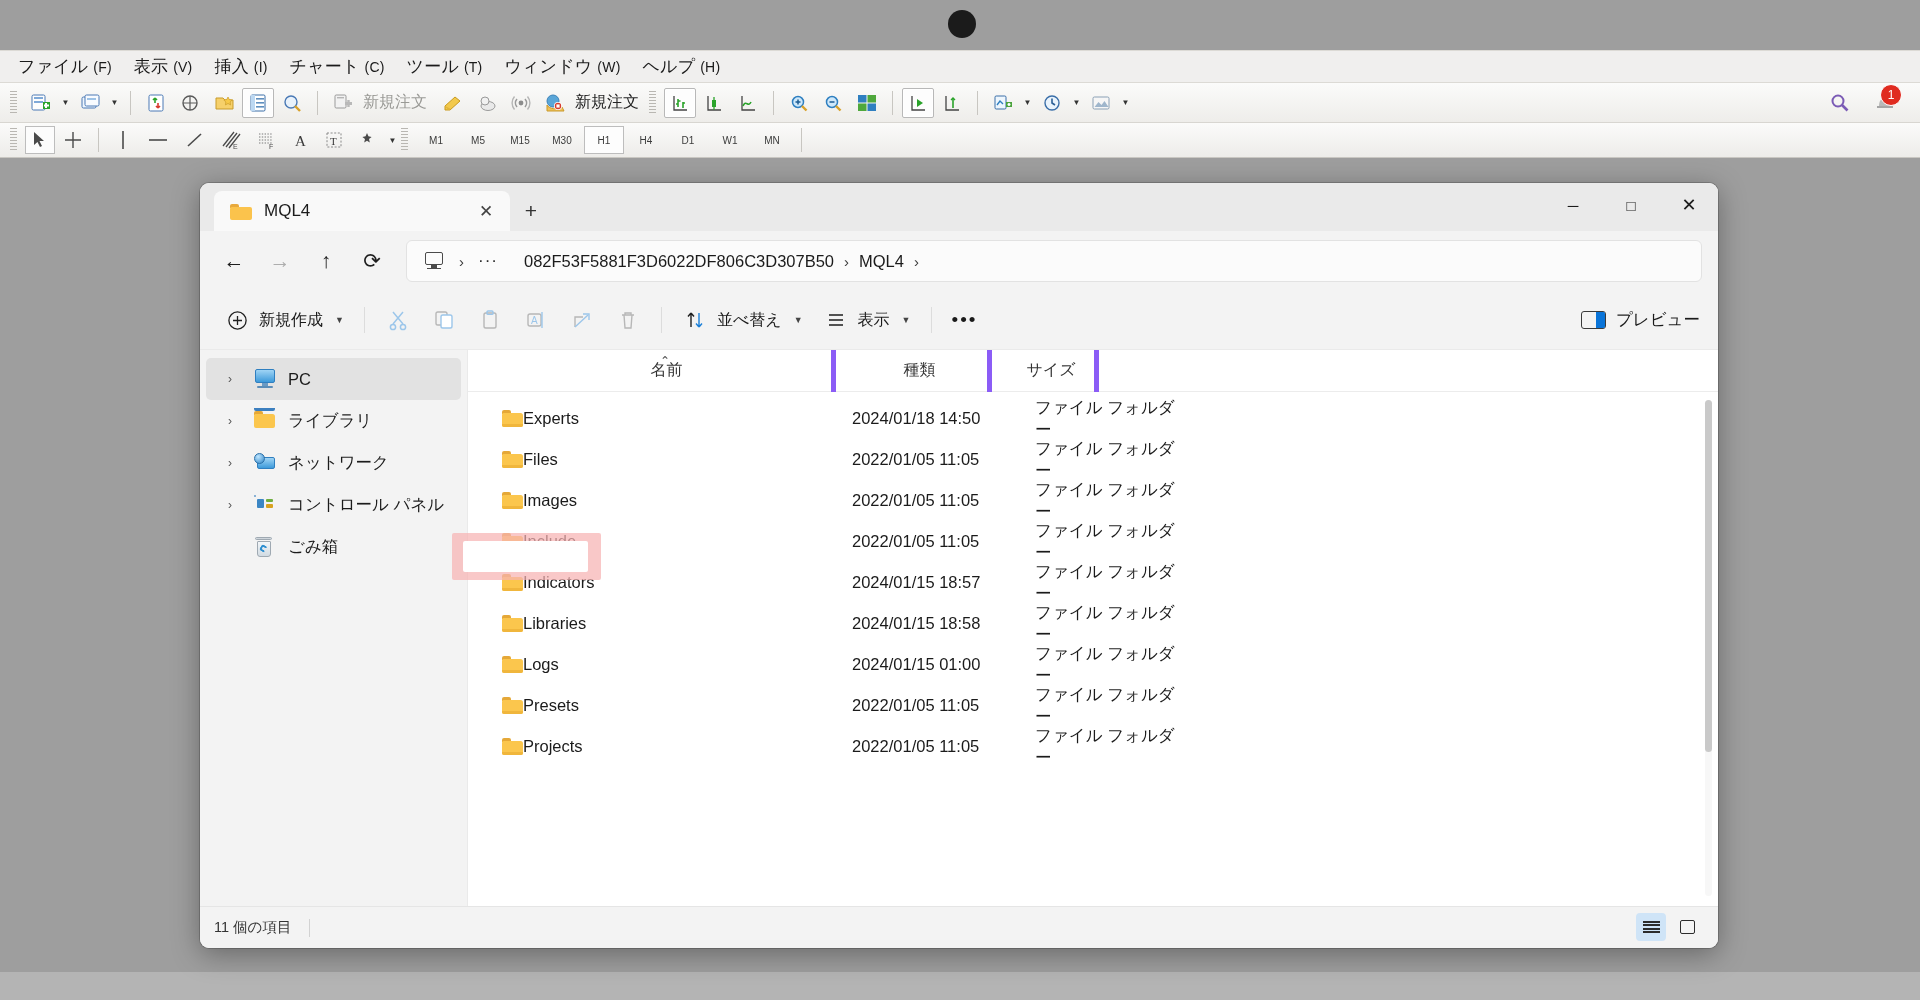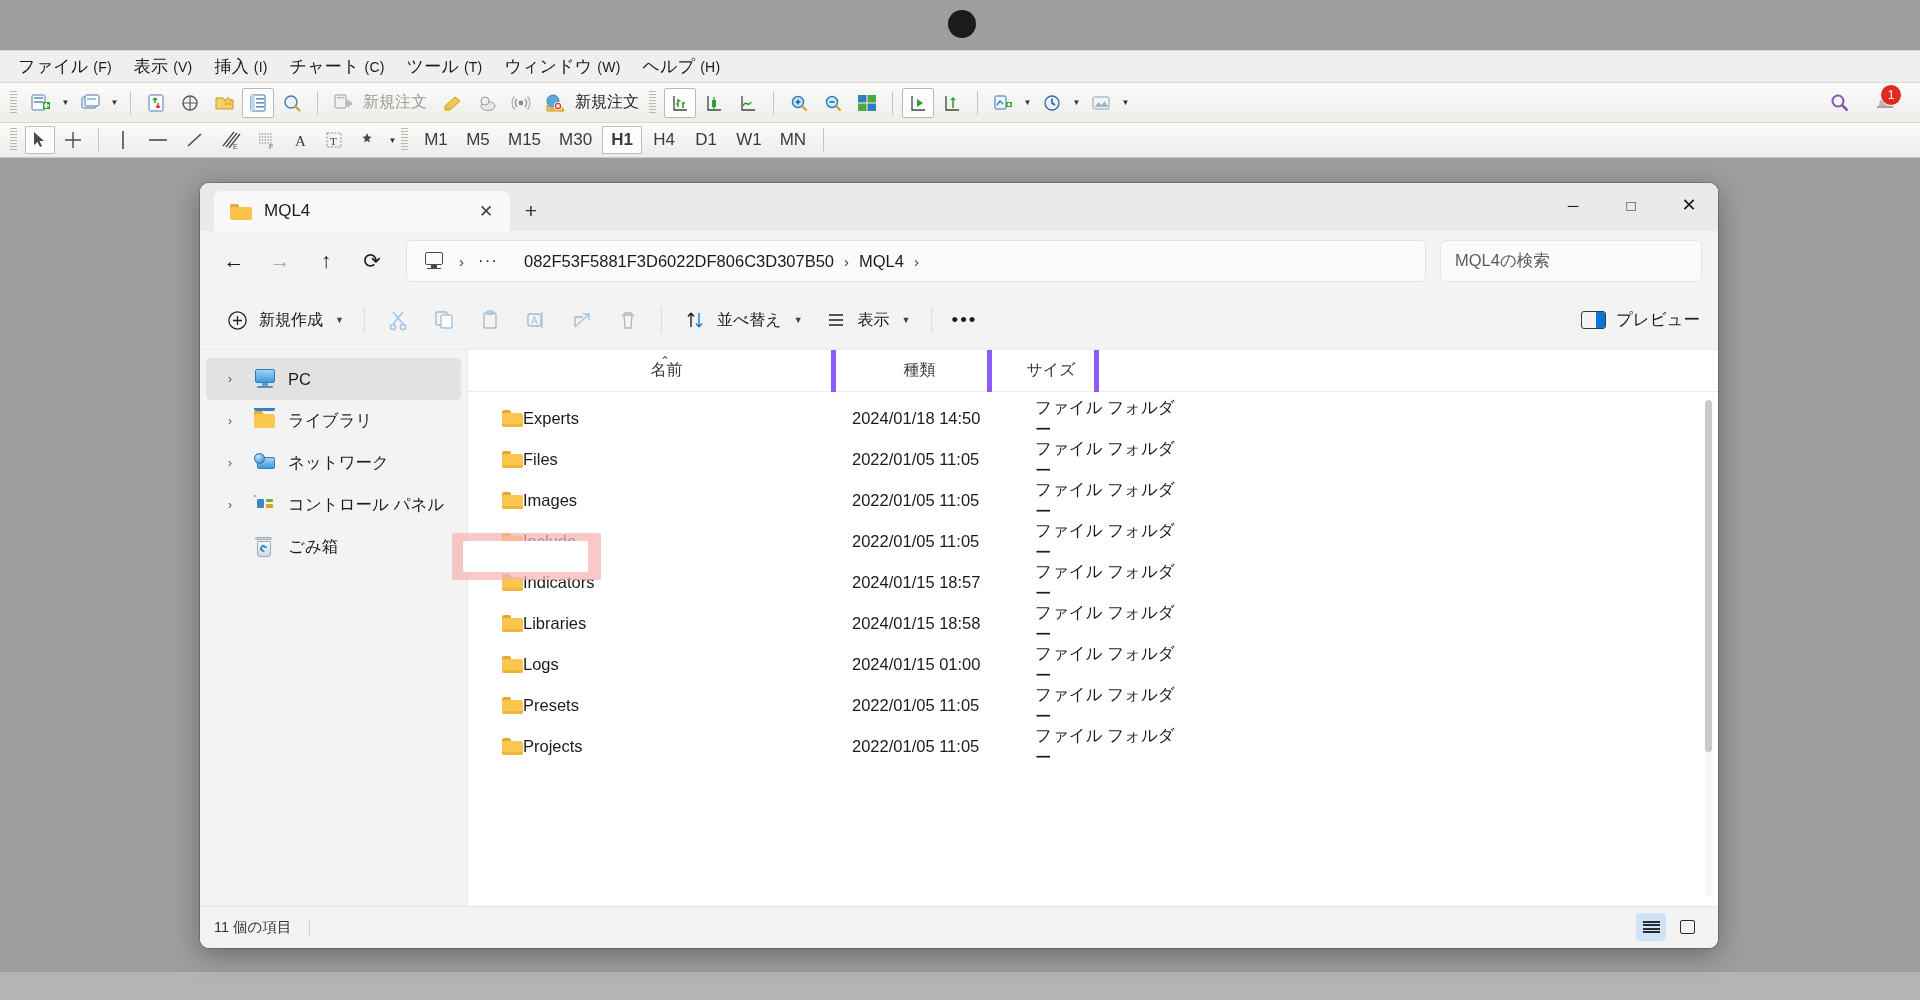--- a/index.html
+++ b/index.html
@@ -64,24 +64,24 @@
   .tb-btn.sel { border:1px solid #b8b8b8; background:#fdfdfd; box-shadow:inset 0 0 0 1px #fff; }
   .tb-caret { width:13px; height:30px; display:flex; align-items:center; justify-content:center;
     font-size:8px; color:#333; flex:0 0 auto; }
   .tb-label {
     font-size:16px; color:#9a9a96; padding:0 8px 0 2px; white-space:nowrap; flex:0 0 auto;
   }
   .tb-label.dark { color:#242424; }
   .tf-btn {
     min-width:40px; height:28px; padding:0 7px;
     display:flex; align-items:center; justify-content:center;
-    font-size:17px; color:#3b3b3b; flex:0 0 auto;
+    font-size:10px; color:#3b3b3b; flex:0 0 auto;
     border:1px solid transparent;
   }
-  .tf-btn.sel { border:1px solid #bdbdbd; background:#fdfdfd;font-weight:bold; }
+  .tf-btn.sel { border:1px solid #bdbdbd; background:#fdfdfd; }
   .tool2-btn {
     min-width:30px; height:28px; padding:0 6px;
     display:flex; align-items:center; justify-content:center;
     font-size:17px; color:#3a3a3a; flex:0 0 auto; border:1px solid transparent;
   }
   .tool2-btn.sel { border:1px solid #bdbdbd; background:#fcfcfc; }
 
   .mt-right-icons { position:absolute; right:18px; top:88px; display:flex; align-items:center; gap:14px; }
   .badge-red {
     position:absolute; right:18px; top:84px;
@@ -645,23 +645,20 @@
           <span class="base"></span>
       </span>
       <span class="crumb-sep">›</span>
       <span class="crumb-dots">···</span>
       <span class="crumb" style="margin-left:22px">082F53F5881F3D6022DF806C3D307B50</span>
       <span class="crumb-sep">›</span>
       <span class="crumb">MQL4</span>
       <span class="crumb-sep">›</span>
     </div>
 
-    <div class="searchbox">
-      <span>MQL4の検索</span>
-    </div>
   </div>
 
   <div class="commandbar">
     <div class="cmd">
       <span class="cmdicon">
         <svg width="21" height="21" viewBox="0 0 21 21">
             <circle cx="10.5" cy="10.5" r="8.6" fill="none" stroke="#1e1e1e" stroke-width="1.3"></circle>
             <path d="M10.5 6v9M6 10.5h9" stroke="#1e1e1e" stroke-width="1.3"></path>
           </svg>
       </span>

